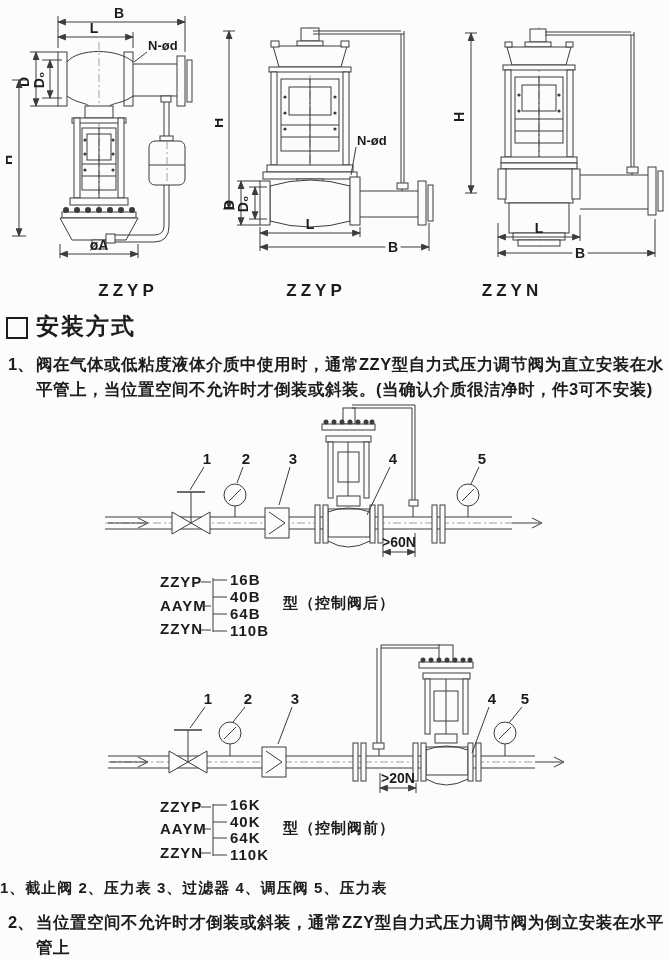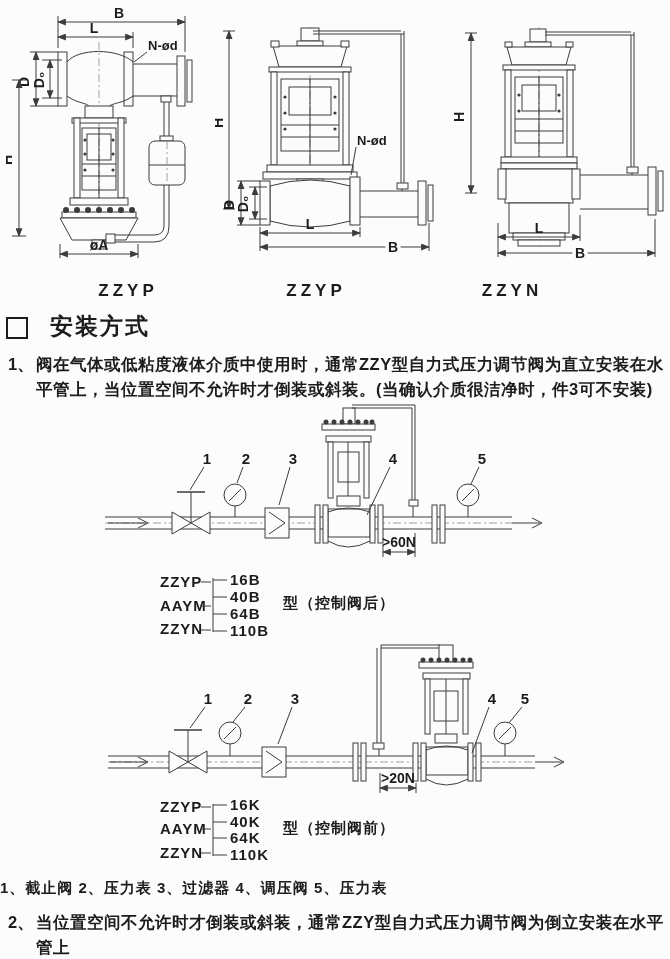--- a/index.html
+++ b/index.html
@@ -12,21 +12,21 @@
   svg .fd{fill:#3c3c3c;stroke:none;}
   svg .dash{stroke:#8a8a8a;stroke-width:.8;fill:none;stroke-dasharray:8 3 2 3;}
   svg .dim{stroke:#3c3c3c;fill:none;stroke-width:1;marker-start:url(#ar);marker-end:url(#ar);}
   svg text{fill:#1c1c1c;font-family:"Liberation Sans","DejaVu Sans",sans-serif;font-weight:bold;stroke:none;}
   svg text.dm{font-size:14px;}
   svg text.sm{font-size:13px;}
   svg text.co{font-size:15px;}
   svg text.ls{font-size:15px;letter-spacing:1px;}
   svg text.halo{stroke:#fcfcfc;stroke-width:7px;paint-order:stroke;}
   .dwg-cap{position:absolute;transform:translateX(-50%);font-size:17px;font-weight:bold;letter-spacing:4px;}
-  .sect{position:absolute;left:6px;top:311px;display:flex;align-items:center;gap:22px;}
+  .sect{position:absolute;left:6px;top:311px;display:flex;align-items:center;gap:8px;}
   .sq{width:18px;height:18px;border:2.5px solid #1c1c1c;margin-top:2px;}
   .sect-title{font-size:23px;font-weight:bold;letter-spacing:2px;}
   .para{position:absolute;display:flex;font-size:16.5px;font-weight:bold;line-height:25px;}
   .pnum{flex:0 0 28px;}
   .ptext{flex:1;letter-spacing:.5px;}
   .legend{position:absolute;left:0;width:670px;text-align:left;font-size:15px;font-weight:bold;letter-spacing:1px;}
 </style>
 </head>
 <body>
 

